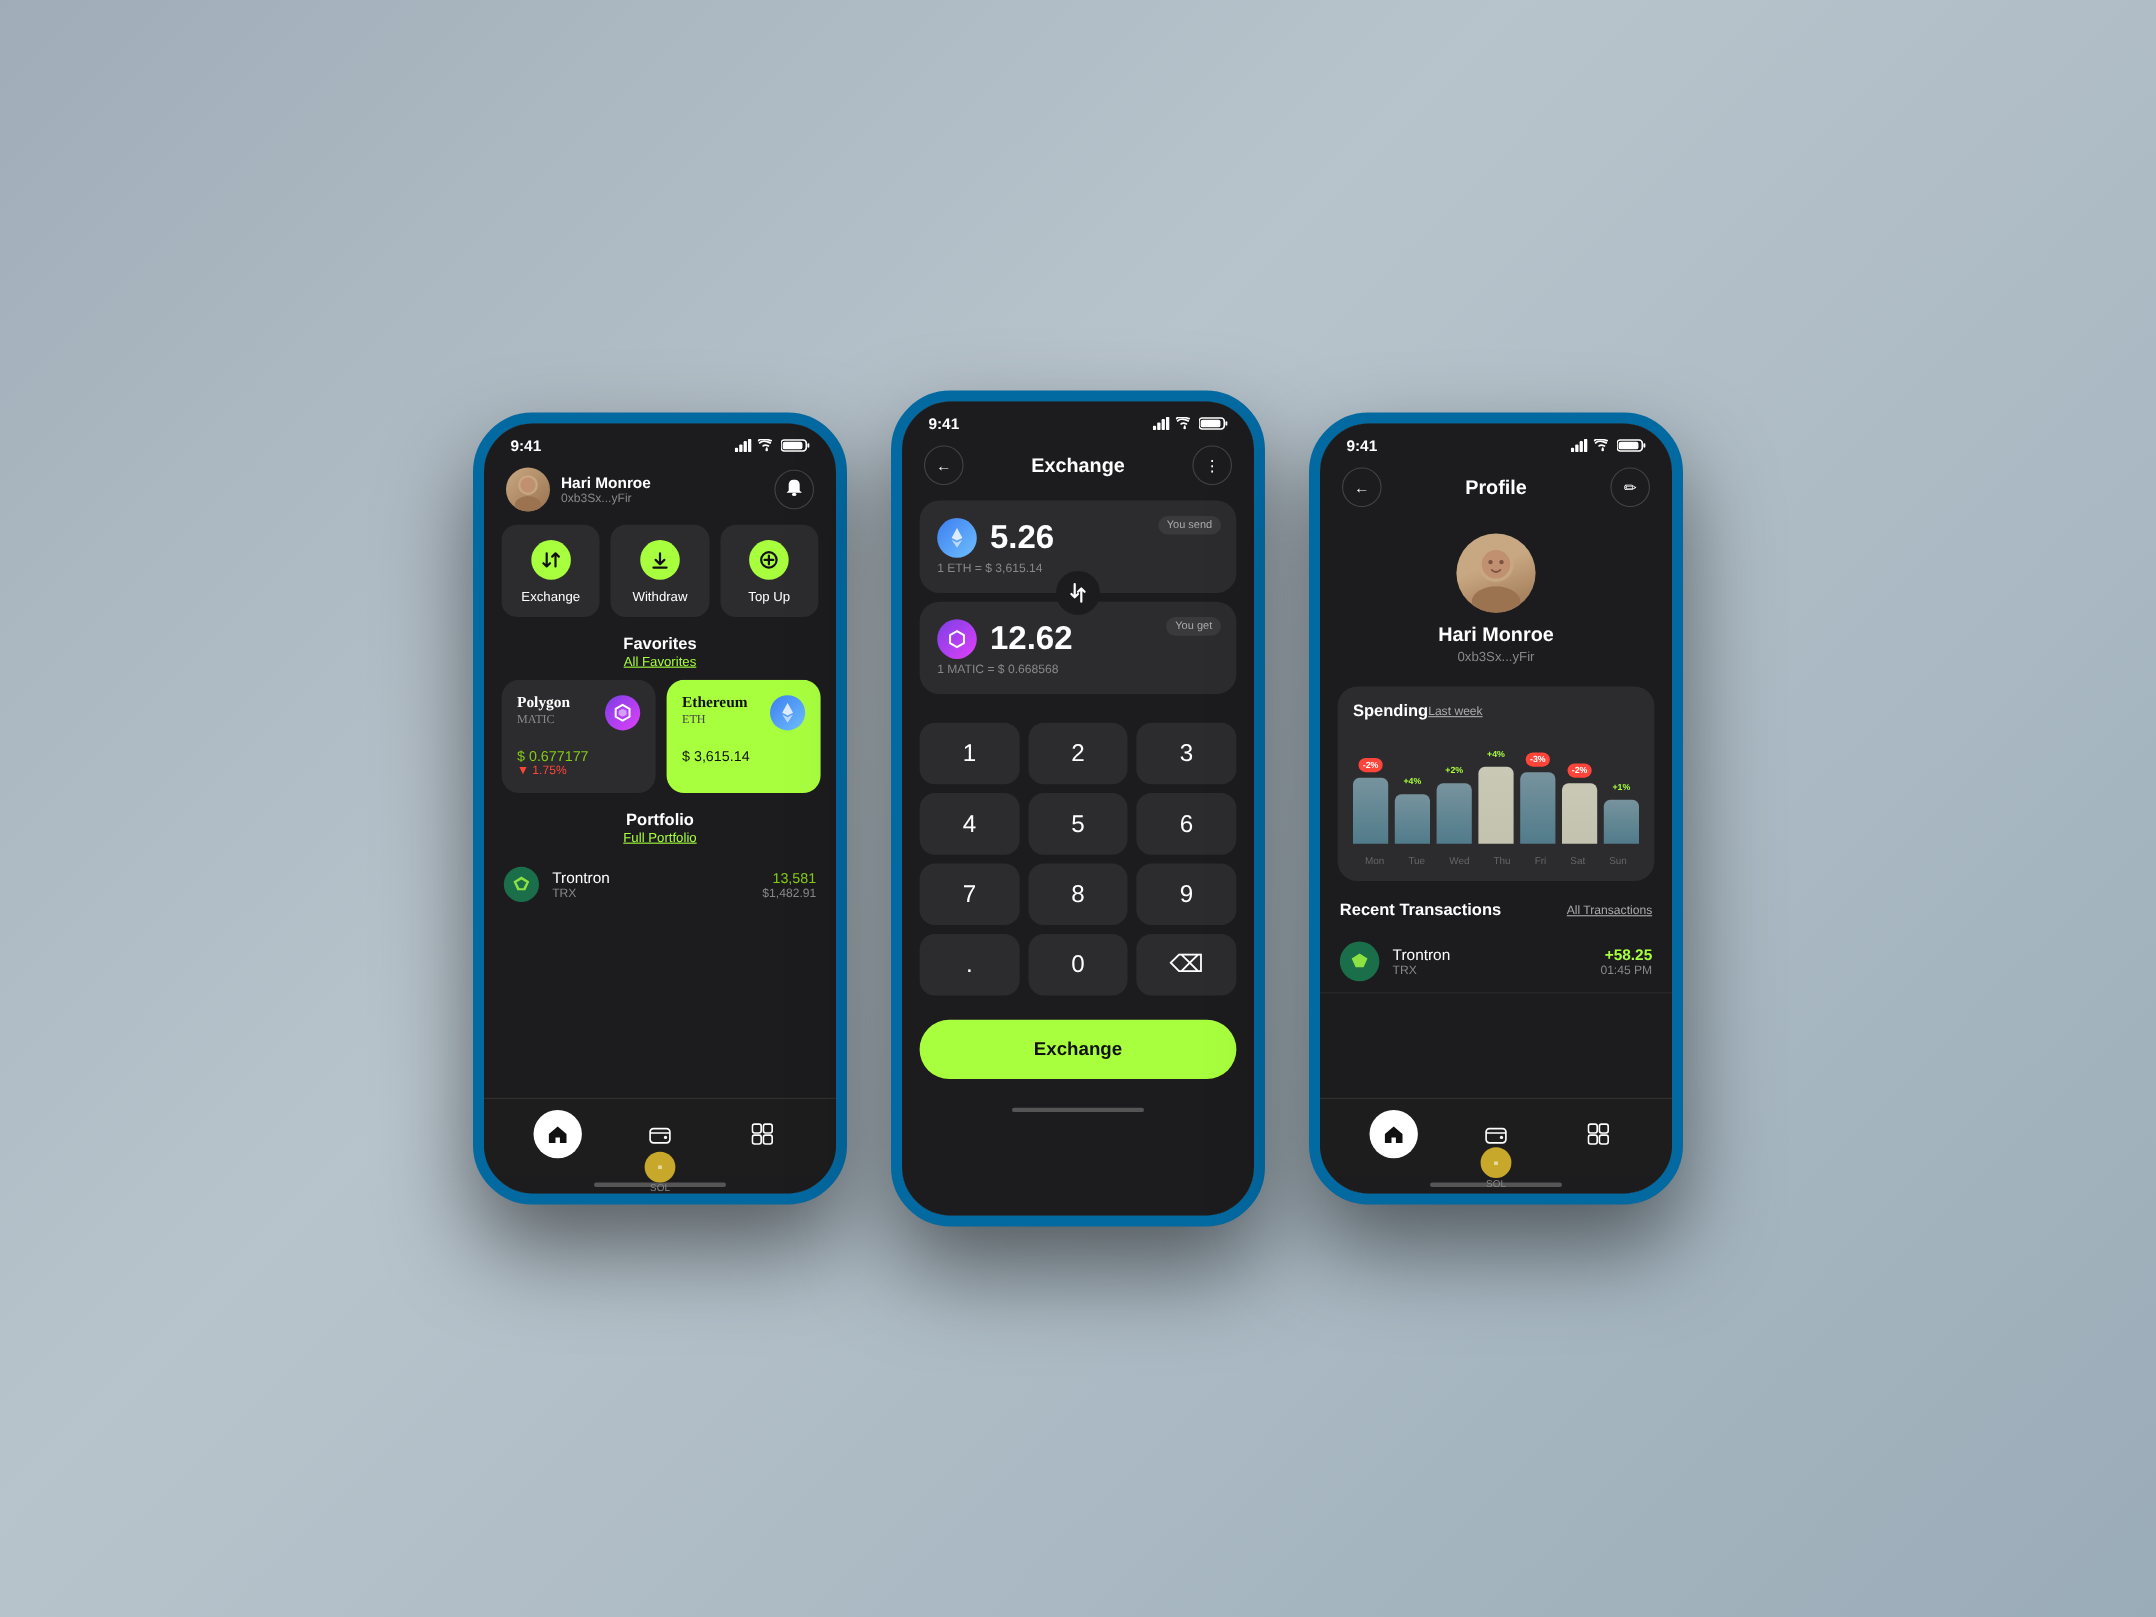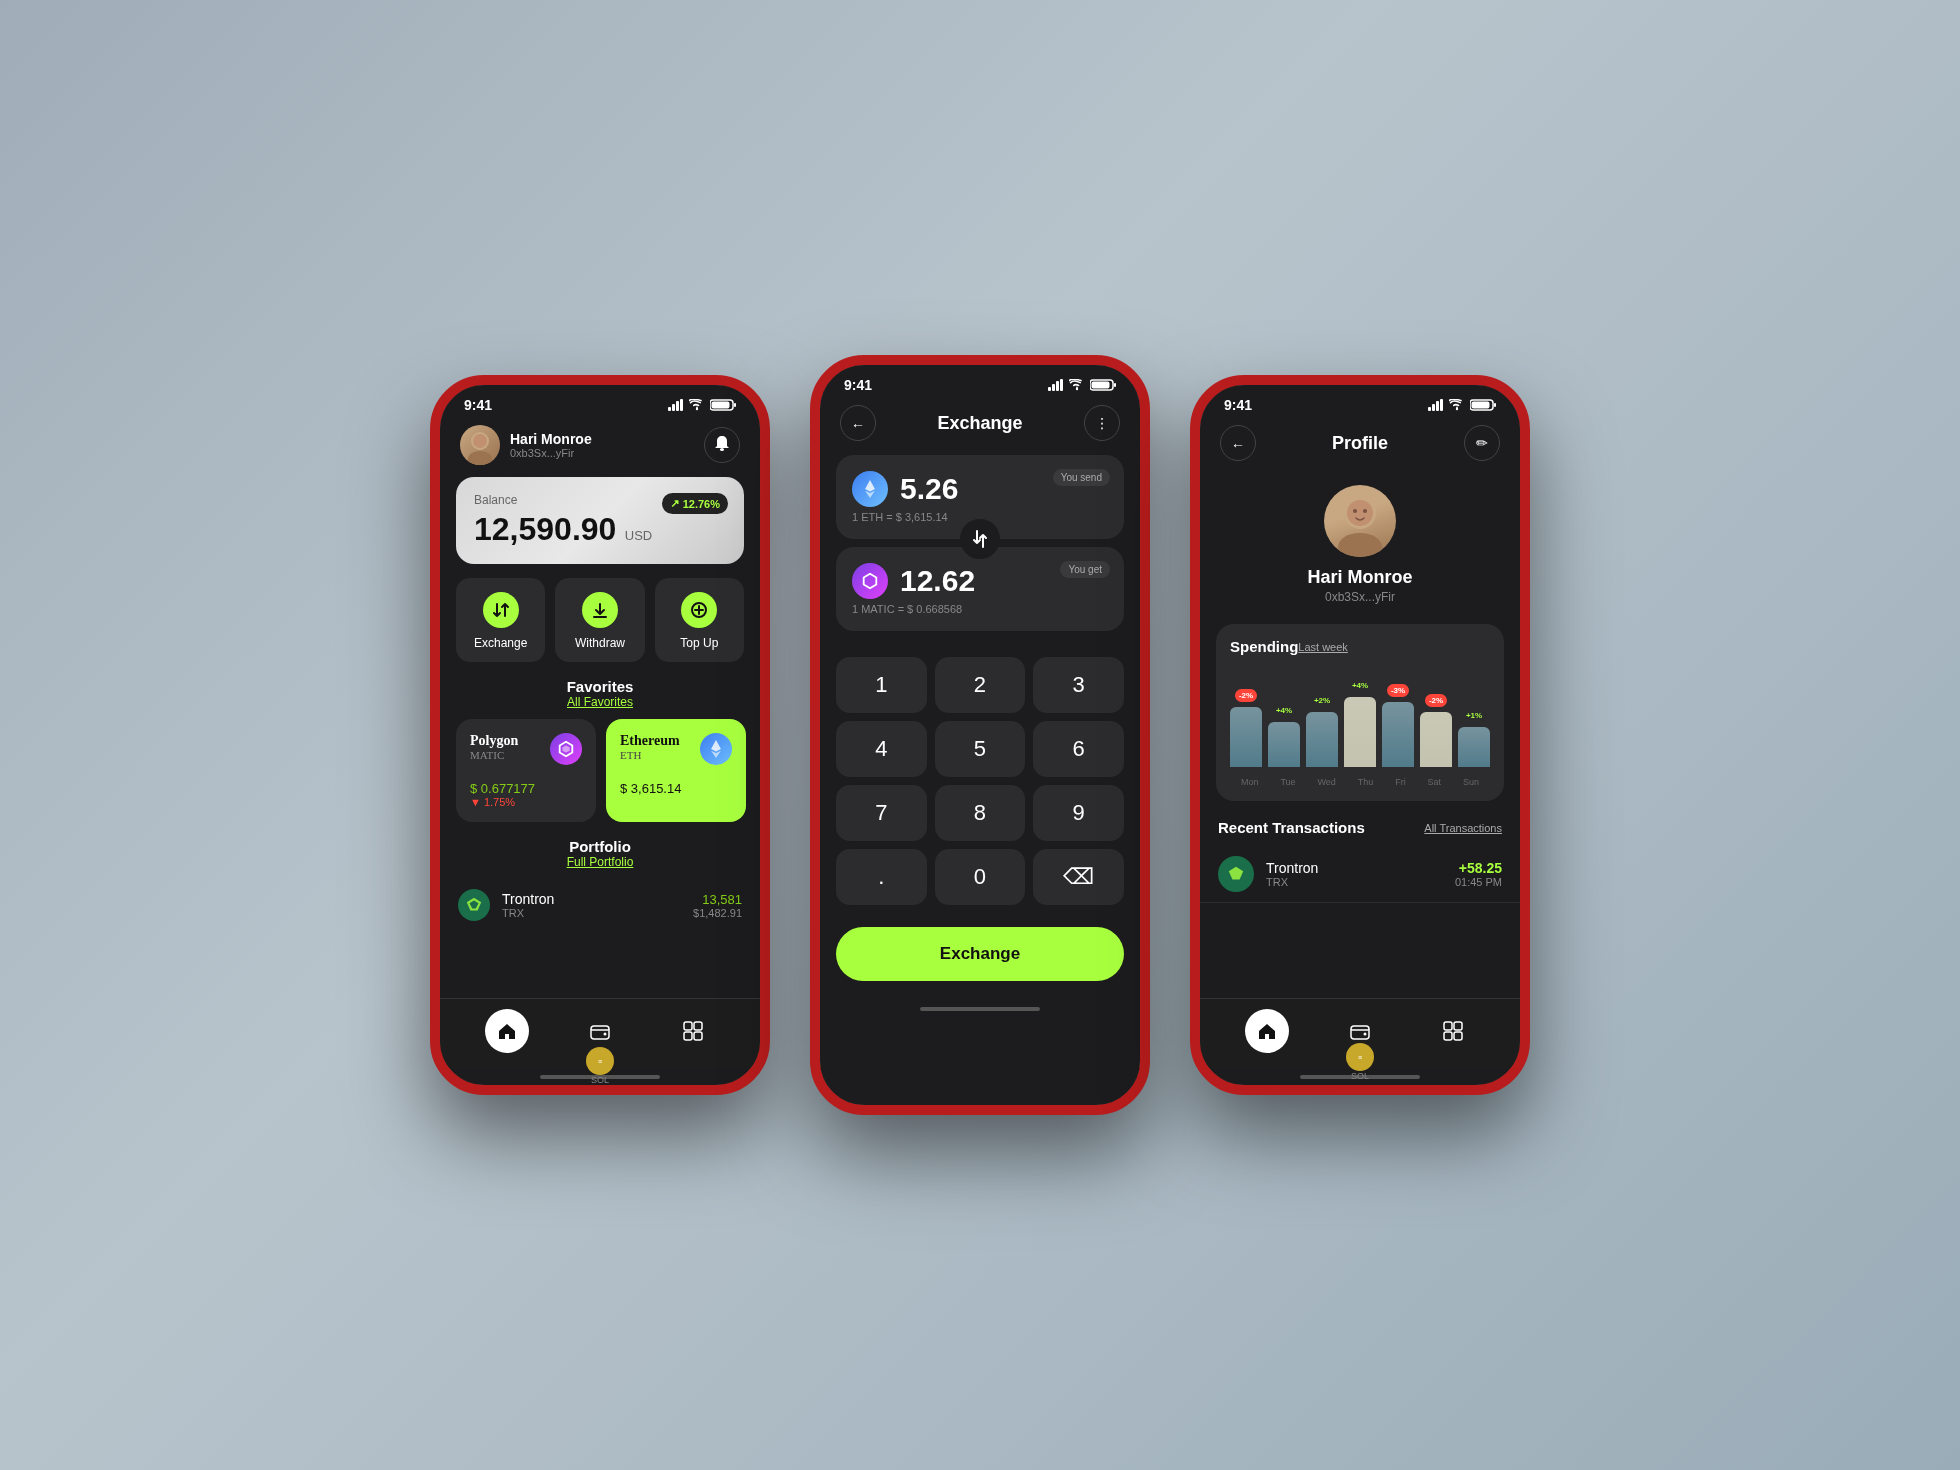--- a/index.html
+++ b/index.html
@@ -17,21 +17,21 @@
     .phones-container {
       display: flex;
       gap: 40px;
       align-items: center;
     }
 
     
     .phone {
       background: #1a1a1a;
       border-radius: 54px;
-      border: 10px solid #b91c1c;
+      border: 10px solid #0369a1;
       box-shadow: 0 40px 80px rgba(0,0,0,0.5), inset 0 0 0 2px #555;
       overflow: hidden;
       position: relative;
       flex-shrink: 0;
     }
 
     .phone-1 { width: 340px; height: 720px; }
     .phone-2 { width: 340px; height: 760px; }
     .phone-3 { width: 340px; height: 720px; }
 
@@ -714,31 +714,20 @@
           </div>
         </div>
         <div class="bell-btn">
           <svg width="16" height="18" viewBox="0 0 16 18">
             <path d="M8 0 C5 0 3 2 3 5 L3 10 L1 12 L15 12 L13 10 L13 5 C13 2 11 0 8 0Z" fill="#fff"></path>
             <rect x="6" y="12" width="4" height="3" rx="2" fill="#fff"></rect>
           </svg>
         </div>
       </div>
 
-      <div class="balance-card">
-        <div class="balance-label">Balance</div>
-        <div>
-          <span class="balance-amount">12,590.90</span>
-          <span class="balance-usd">USD</span>
-        </div>
-        <div class="balance-badge">
-          <span>↗</span>
-          <span>12.76%</span>
-        </div>
-      </div>
 
       <div class="action-btns">
         <div class="action-btn">
           <div class="action-icon">
             <svg width="18" height="18" viewBox="0 0 18 18">
               <path d="M5 3 L5 15 M5 15 L2 12 M5 15 L8 12" stroke="#111" stroke-width="2" fill="none" stroke-linecap="round"></path>
               <path d="M13 15 L13 3 M13 3 L10 6 M13 3 L16 6" stroke="#111" stroke-width="2" fill="none" stroke-linecap="round"></path>
             </svg>
           </div>
           <span class="action-label">Exchange</span>

